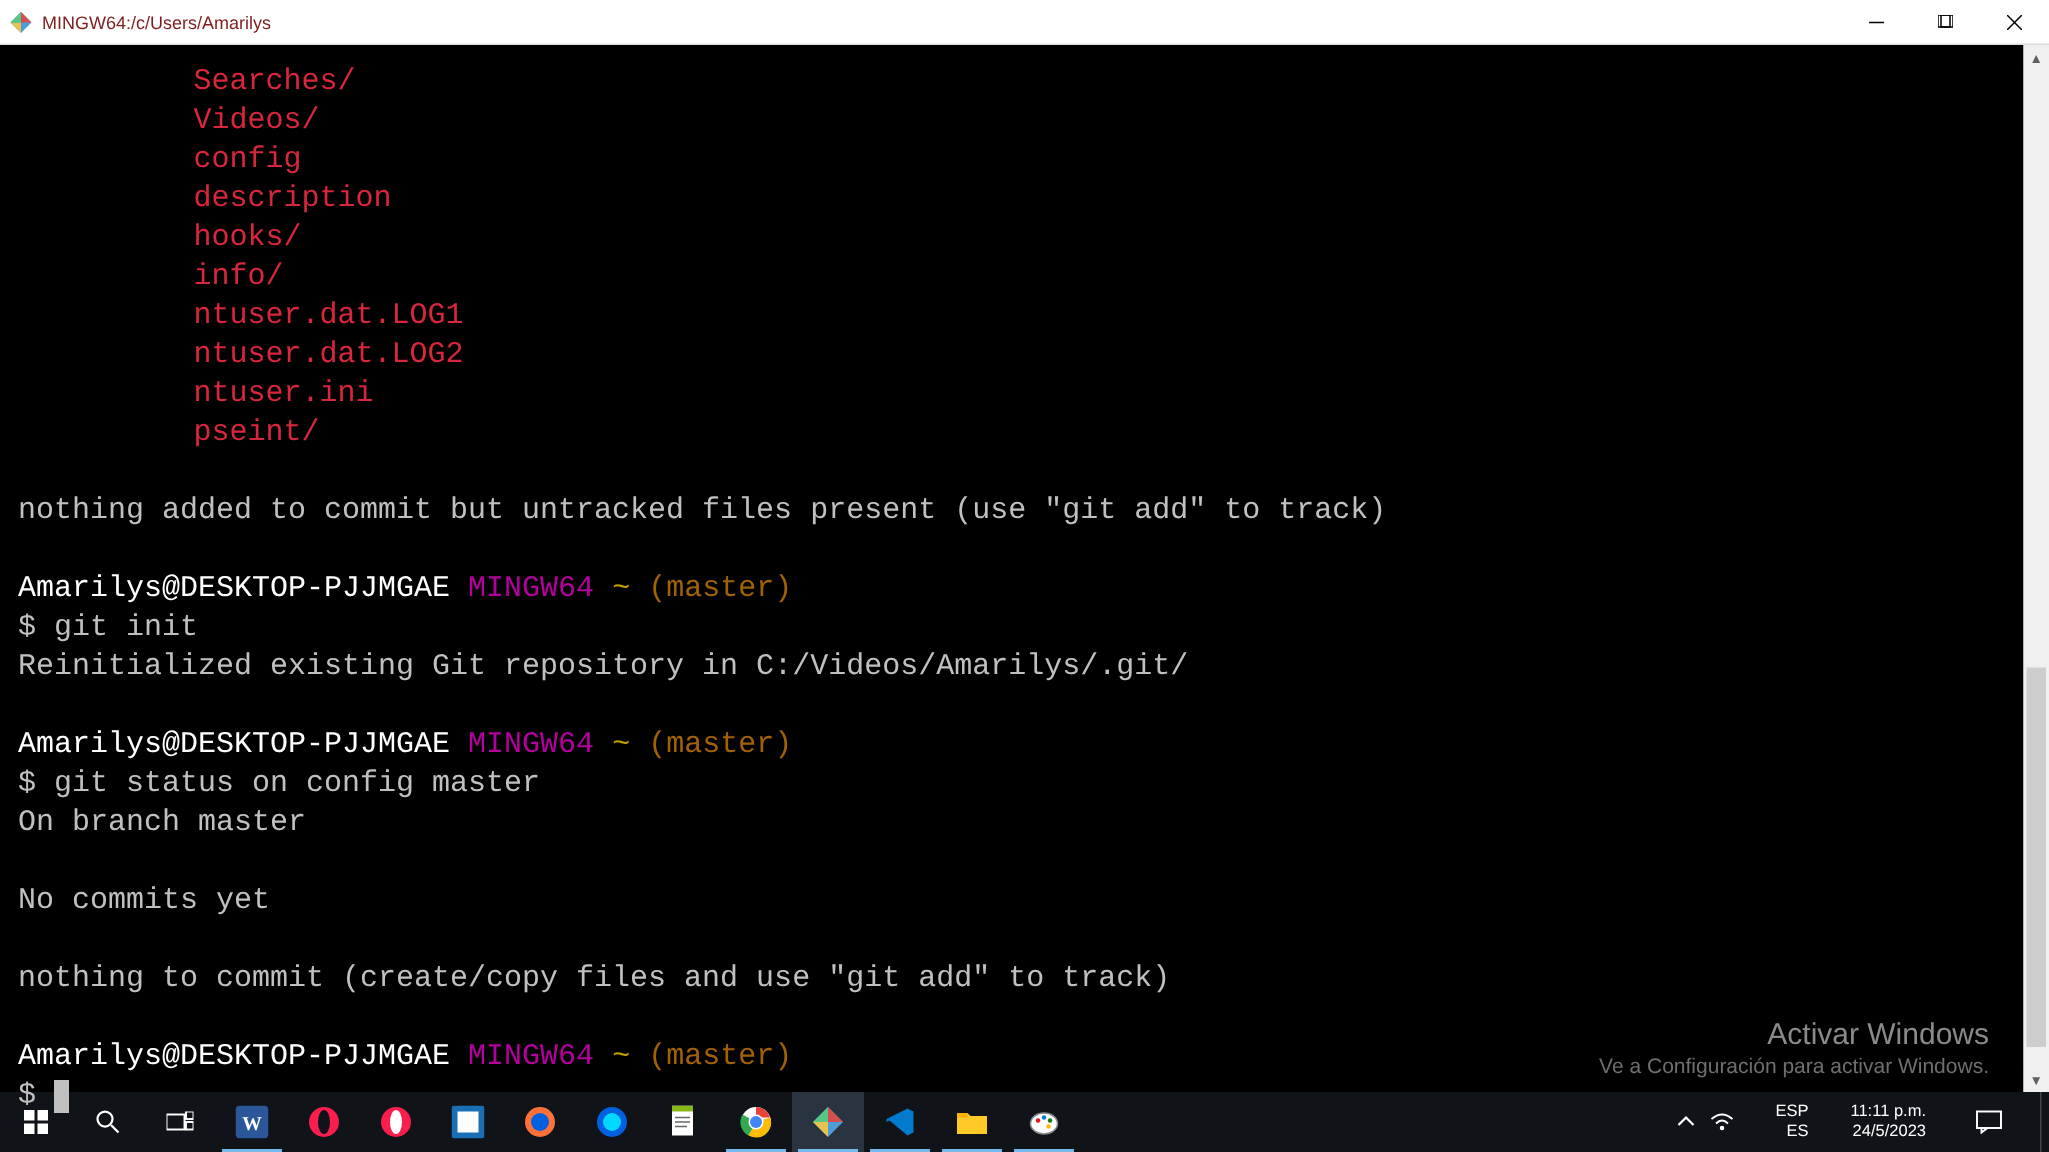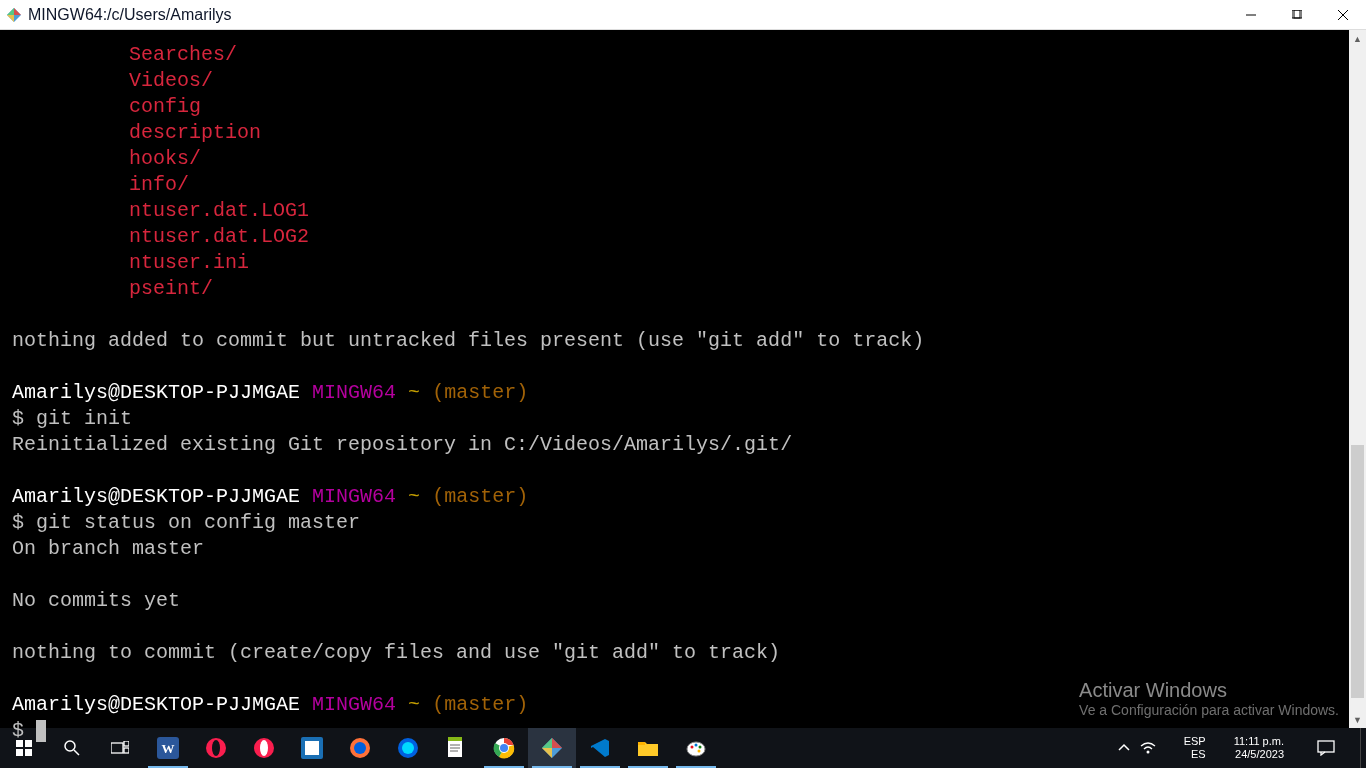--- a/index.html
+++ b/index.html
@@ -1,39 +1,39 @@
 <!DOCTYPE html>
 <html><head>
 <meta charset="utf-8">
 <style>
   * { margin: 0; padding: 0; box-sizing: border-box; }
   html, body { width: 1366px; height: 768px; overflow: hidden; font-family: "Segoe UI", sans-serif; background: #000; }
   
   .titlebar { height: 30px; background: #fff; display: flex; align-items: center; justify-content: space-between; border-bottom: 1px solid #ddd; }
   .titlebar-left { display: flex; align-items: center; gap: 6px; padding-left: 6px; }
   .app-icon { width: 16px; height: 16px; }
-  .title-text { font-size: 16px; color: #0f172a; }
+  .title-text { font-size: 12px; color: #7f1d1d; }
   .win-controls { display: flex; height: 100%; }
   .win-btn { width: 46px; height: 100%; display: flex; align-items: center; justify-content: center; color: #000; font-size: 10px; }
   
   .term-wrap { position: relative; width: 100%; height: 698px; background: #000; display:flex; }
   .term { flex:1; font-family: Consolas, "Courier New", monospace; font-size: 20px; line-height: 26px; color: #c0c0c0; white-space: pre; padding: 12px; }
   .red { color: #d7263d; }
   .green { color: #ffffff; }
   .purple { color: #b4009e; }
   .yellow { color: #c19c00; }
   .cyan { color: #a16207; }
   .white { color: #c0c0c0; }
   .cursor { display:inline-block; width:10px; height:22px; background:#c0c0c0; vertical-align: text-bottom; animation: blink 1s step-start infinite; }
   @keyframes blink { 50% { opacity: 0; } }
   .scrollbar { width: 17px; background: #f0f0f0; height:100%; display:flex; flex-direction:column; }
   .sb-btn { height:17px; background:#f0f0f0; color:#606060; font-size:9px; display:flex; align-items:center; justify-content:center; }
   .sb-track { flex:1; background:#f0f0f0; position:relative; }
   .sb-thumb { position:absolute; left:2px; right:2px; background:#cdcdcd; top:60%; height:38%; }
-  .watermark { position:absolute; right:27px; bottom:10px; color:#6f6f6f; font-size:14px; text-align:left; }
+  .watermark { position:absolute; right:40px; bottom:10px; color:#6f6f6f; font-size:14px; text-align:right; }
   .watermark .big { font-size:20px; color:#8a8a8a; }
   
   .taskbar { height:40px; background:#101318; display:flex; align-items:center; color:#fff; justify-content:space-between; }
   .tb-left { display:flex; align-items:center; height:100%; }
   .tb-item { width:48px; height:40px; display:flex; align-items:center; justify-content:center; position:relative; }
   .tb-item.active::after { content:""; position:absolute; bottom:0; left:4px; right:4px; height:2px; background:#76b9ed; }
   .tb-item.highlight { background:#2a3340; }
   .tb-right { display:flex; align-items:center; height:100%; gap:12px; }
   .tray { display:flex; align-items:center; gap:10px; padding:0 8px; height:100%; font-size:12px; }
   .clock { text-align:right; font-size:11px; line-height:13px; padding:0 8px; }

